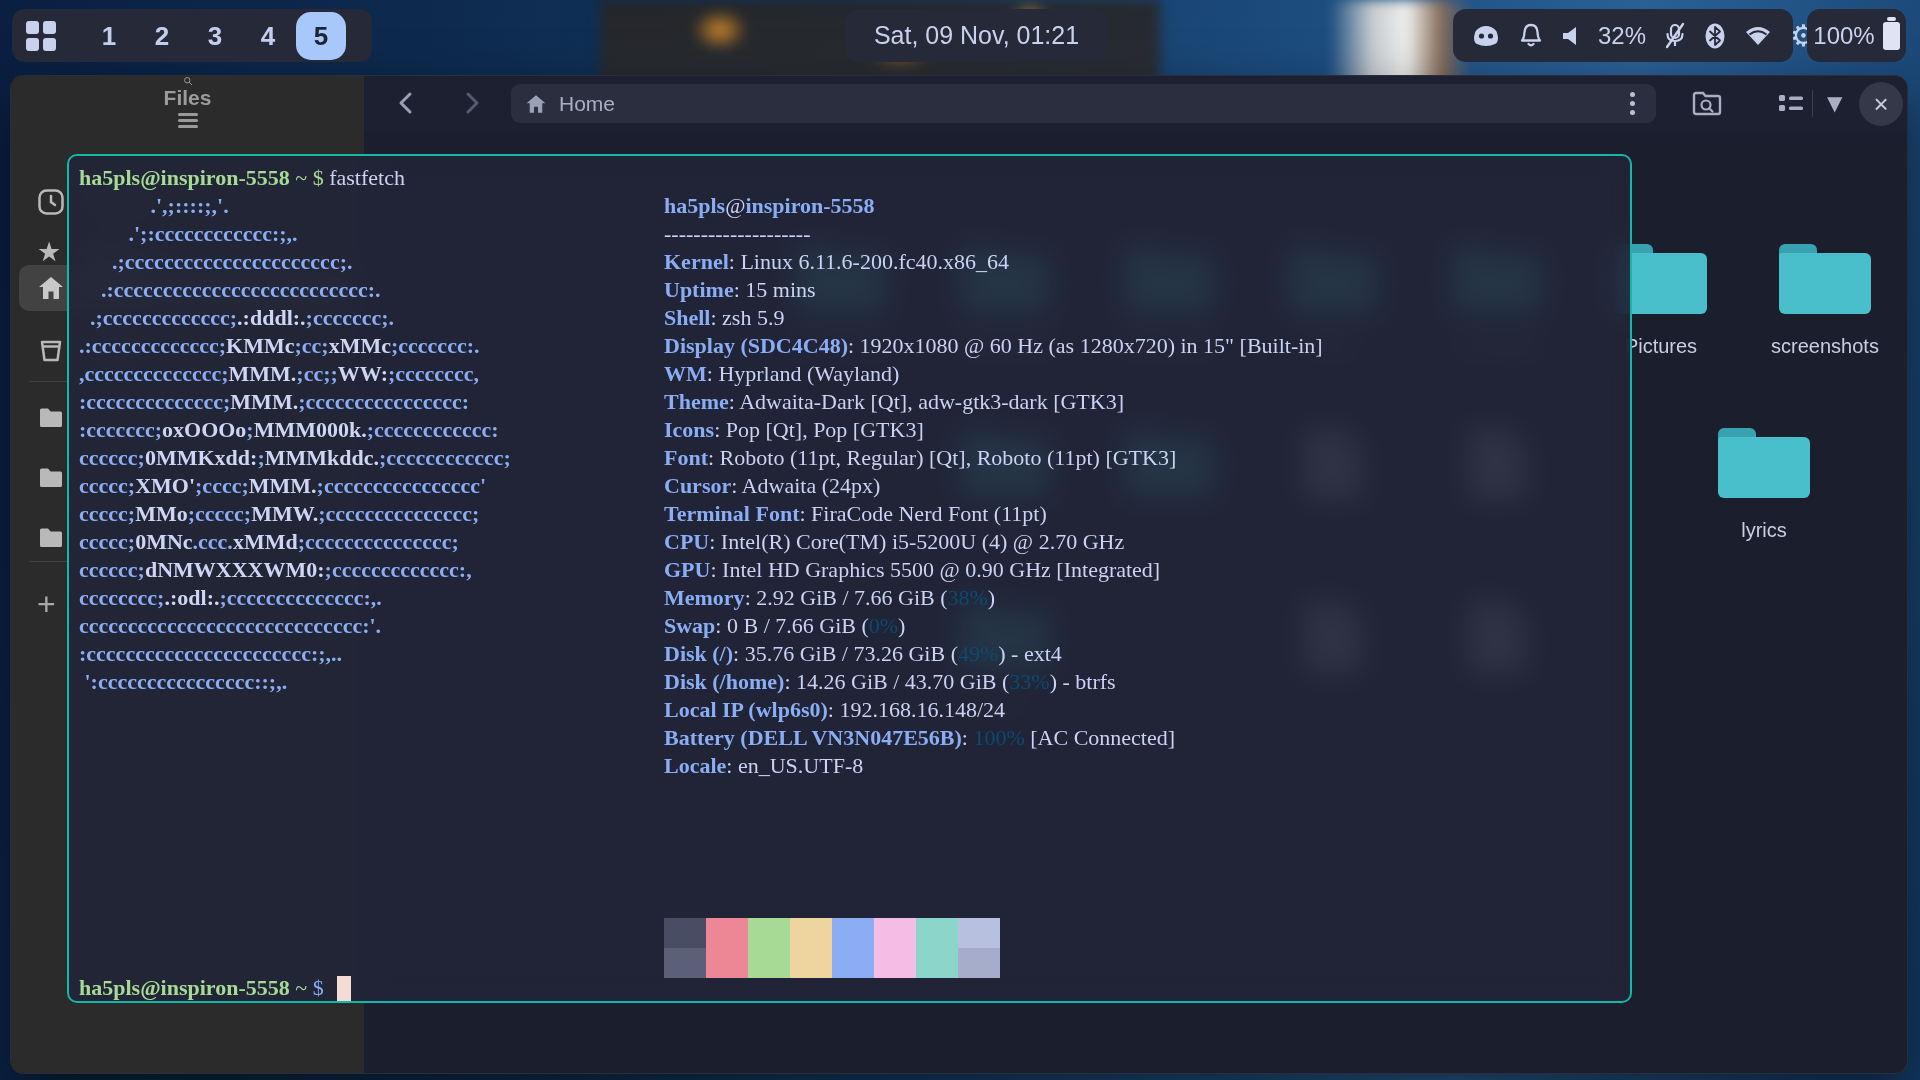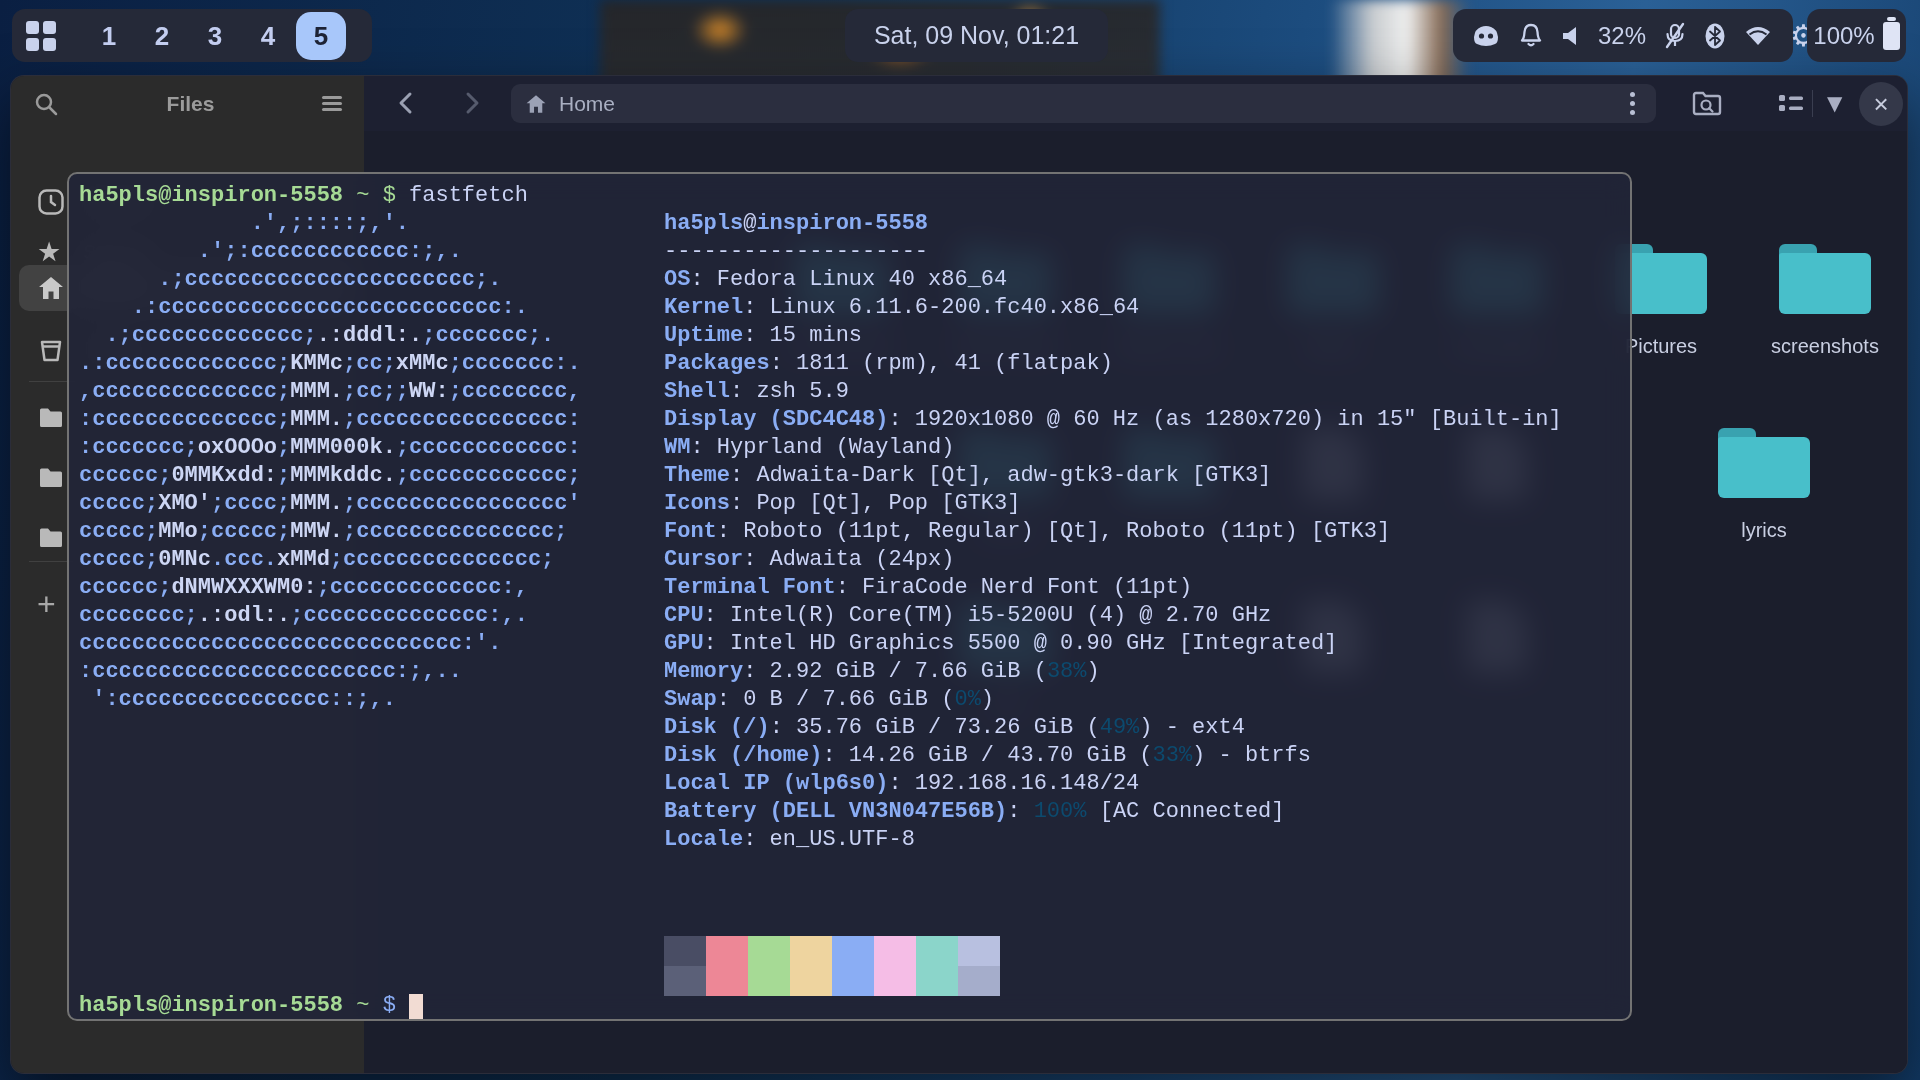--- a/index.html
+++ b/index.html
@@ -27,21 +27,21 @@
   .pill-tray { left:1453px; width:340px; padding:0 18px; gap:17px; font-size:24px; }
   .pill-batt { left:1807px; width:99px; justify-content:center; gap:8px; font-size:24px; }
   .tray-ico { display:flex; align-items:center; justify-content:center; }
   .gear-glyph { font-family:"DejaVu Sans", sans-serif; font-size:30px; line-height:30px; }
   .batt-body { width:17px; height:28px; background:#dfe4f5; border-radius:3px; position:relative; }
   .batt-body::before { content:""; position:absolute; top:-5px; left:4px; width:9px; height:4px; background:#dfe4f5; border-radius:2px; }
 
   
   .files-window { position:absolute; left:10px; top:75px; width:1898px; height:999px; border-radius:14px; overflow:hidden; background:#1b1e2c; box-shadow:0 25px 60px rgba(0,0,0,.55); border:1px solid rgba(255,255,255,.07); z-index:10; }
   .fw-sidebar { position:absolute; left:0; top:0; width:353px; height:100%; background:#2b2b2b; }
-  .fw-sb-header { position:absolute; left:0; top:0; width:353px; height:55px; display:flex; align-items:center; padding:0 22px; }
+  .fw-sb-header { position:absolute; left:0; top:0; width:353px; height:55px; display:flex; align-items:center; padding:0 22px;flex-direction:column; }
   .fw-sb-title { flex:1; text-align:center; font-size:21px; font-weight:bold; color:#9b9b9b; }
   .hamburger div { width:20px; height:3px; background:#9a9a9a; border-radius:2px; margin:3px 0; }
   .sb-row { position:absolute; left:8px; width:337px; height:46px; display:flex; align-items:center; gap:22px; padding-left:18px; border-radius:10px; color:#b5b5b5; font-size:20px; }
   .sb-row.active { background:#424242; }
   .sb-div { position:absolute; left:18px; width:317px; height:1px; background:#404040; }
   .star-glyph { font-size:27px; color:#b9b9b9; line-height:27px; }
   .plus-glyph { font-size:32px; color:#a8a8a8; line-height:32px; }
 
   .fw-header { position:absolute; left:353px; top:0; width:1545px; height:55px; background:#1d2031; display:flex; align-items:center; }
   .nav-chev { position:absolute; top:12px; }
@@ -59,21 +59,21 @@
   
   .grid-item { position:absolute; width:160px; display:flex; flex-direction:column; align-items:center; }
   .gfolder { width:92px; height:70px; position:relative; }
   .gfolder .tab { position:absolute; top:0; left:0; width:38px; height:18px; background:#39a2b0; border-radius:6px 6px 0 0; }
   .gfolder .gbody { position:absolute; top:9px; left:0; width:92px; height:61px; background:#48bfca; border-radius:3px 6px 6px 6px; }
   .gfile { width:60px; height:72px; background:#a9aebe; border-radius:5px; position:relative; margin-top:0; }
   .gfile::after { content:""; position:absolute; top:0; right:0; border-style:solid; border-width:0 18px 18px 0; border-color:#1b1e2c #1b1e2c #878da0 #878da0; border-radius:0 5px 0 0; }
   .glabel { margin-top:21px; font-size:20px; color:#c9cfe2; text-align:center; white-space:nowrap; }
 
   
-  .terminal { position:absolute; left:67px; top:172px; width:1565px; height:849px; background:rgba(33,37,55,.90); backdrop-filter:blur(14px); -webkit-backdrop-filter:blur(14px); border:2px solid #737373; border-radius:10px; z-index:20; overflow:hidden; font-family:Liberation Mono, monospace; font-size:22px; line-height:28px; color:#cad3f5; }
+  .terminal { position:absolute; left:67px; top:154px; width:1565px; height:849px; background:rgba(33,37,55,.90); backdrop-filter:blur(14px); -webkit-backdrop-filter:blur(14px); border:2px solid #14b8a6; border-radius:10px; z-index:20; overflow:hidden; font-family:Liberation Serif, serif; font-size:22px; line-height:28px; color:#cad3f5; }
   .term-inner { position:absolute; left:10px; top:8px; right:4px; bottom:0; }
   .tline { white-space:pre; }
   .seg-k { color:#8aadf4; font-weight:bold; }
   .seg-t { color:#cad3f5; }
   .seg-g { color:#0c4a6e; }
   .seg-b { color:#8aadf4; font-weight:bold; }
   .seg-w { color:#cdd6f4; font-weight:bold;margin-top:45px; }
   .p-user { color:#a6da95; font-weight:bold; }
   .p-path { color:#a6da95; }
   .p-sym1 { color:#a6da95; }
@@ -303,24 +303,22 @@
         <div class="tline"><span class="seg-b">ccccc;</span><span class="seg-w">0MNc</span><span class="seg-b">.ccc.</span><span class="seg-w">xMMd</span><span class="seg-b">;ccccccccccccccc;</span></div>
         <div class="tline"><span class="seg-b">cccccc;</span><span class="seg-w">dNMWXXXWM0:</span><span class="seg-b">;ccccccccccccc:,</span></div>
         <div class="tline"><span class="seg-b">cccccccc;</span><span class="seg-w">.:odl:.</span><span class="seg-b">;cccccccccccccc:,.</span></div>
         <div class="tline"><span class="seg-b">ccccccccccccccccccccccccccccc:'.</span></div>
         <div class="tline"><span class="seg-b">:ccccccccccccccccccccccc:;,..</span></div>
         <div class="tline"><span class="seg-b"> ':cccccccccccccccc::;,.</span></div>
       </div>
     <div class="fastfetch-info" id="info-block">
         <div class="tline"><span class="seg-k">ha5pls</span><span class="seg-t">@</span><span class="seg-k">inspiron-5558</span></div>
         <div class="tline"><span class="seg-t">--------------------</span></div>
-        <div class="tline"><span class="seg-k">OS</span><span class="seg-t">: Fedora Linux 40 x86_64</span></div>
         <div class="tline"><span class="seg-k">Kernel</span><span class="seg-t">: Linux 6.11.6-200.fc40.x86_64</span></div>
         <div class="tline"><span class="seg-k">Uptime</span><span class="seg-t">: 15 mins</span></div>
-        <div class="tline"><span class="seg-k">Packages</span><span class="seg-t">: 1811 (rpm), 41 (flatpak)</span></div>
         <div class="tline"><span class="seg-k">Shell</span><span class="seg-t">: zsh 5.9</span></div>
         <div class="tline"><span class="seg-k">Display (SDC4C48)</span><span class="seg-t">: 1920x1080 @ 60 Hz (as 1280x720) in 15" [Built-in]</span></div>
         <div class="tline"><span class="seg-k">WM</span><span class="seg-t">: Hyprland (Wayland)</span></div>
         <div class="tline"><span class="seg-k">Theme</span><span class="seg-t">: Adwaita-Dark [Qt], adw-gtk3-dark [GTK3]</span></div>
         <div class="tline"><span class="seg-k">Icons</span><span class="seg-t">: Pop [Qt], Pop [GTK3]</span></div>
         <div class="tline"><span class="seg-k">Font</span><span class="seg-t">: Roboto (11pt, Regular) [Qt], Roboto (11pt) [GTK3]</span></div>
         <div class="tline"><span class="seg-k">Cursor</span><span class="seg-t">: Adwaita (24px)</span></div>
         <div class="tline"><span class="seg-k">Terminal Font</span><span class="seg-t">: FiraCode Nerd Font (11pt)</span></div>
         <div class="tline"><span class="seg-k">CPU</span><span class="seg-t">: Intel(R) Core(TM) i5-5200U (4) @ 2.70 GHz</span></div>
         <div class="tline"><span class="seg-k">GPU</span><span class="seg-t">: Intel HD Graphics 5500 @ 0.90 GHz [Integrated]</span></div>

